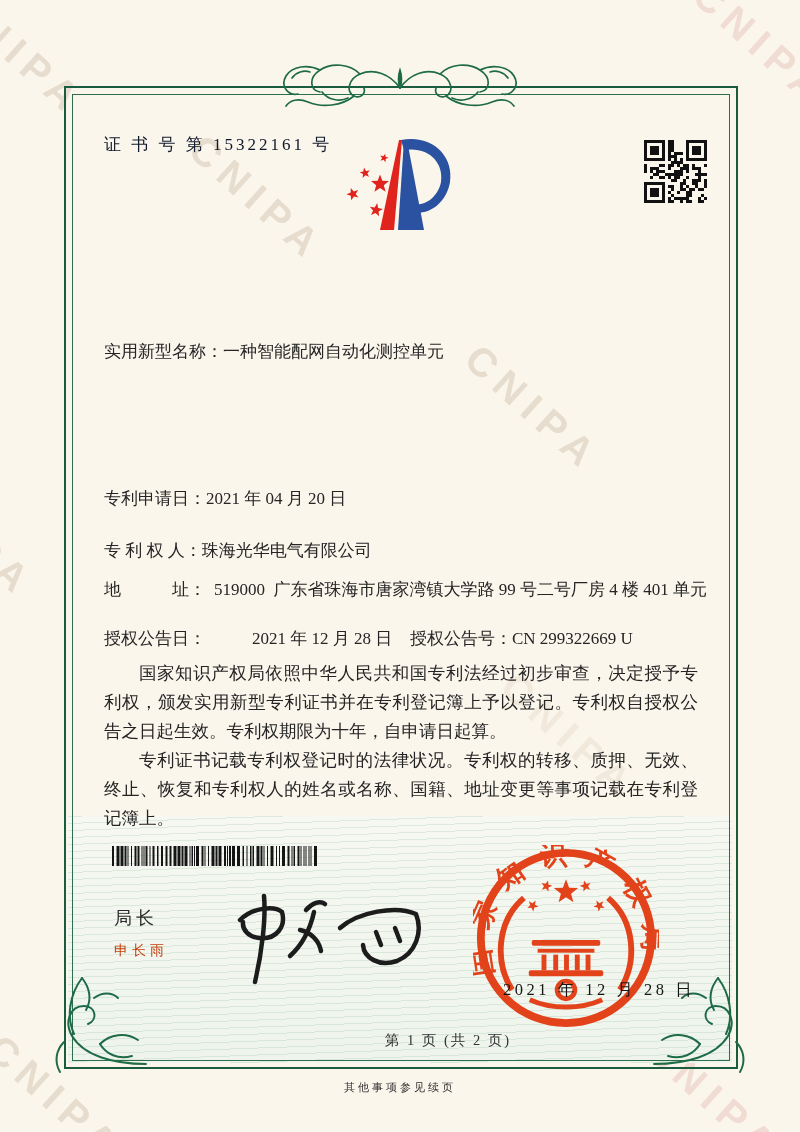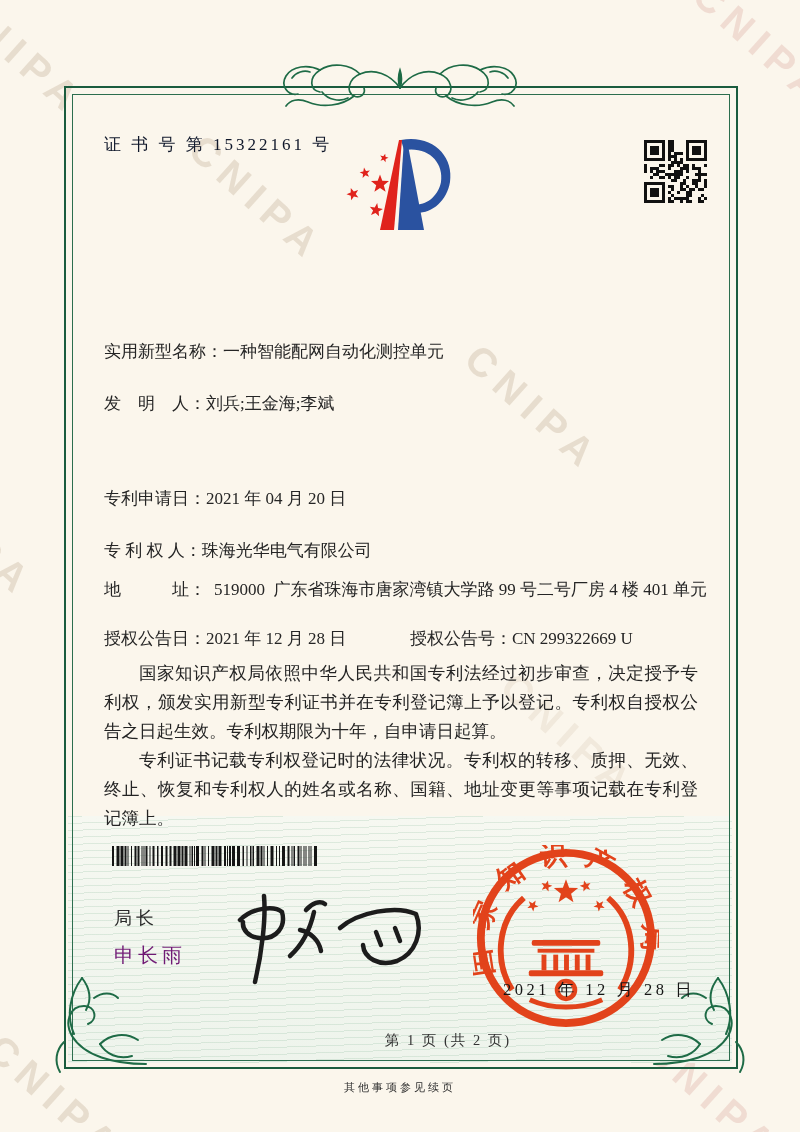--- a/index.html
+++ b/index.html
@@ -38,21 +38,21 @@
   
   .frow{position:absolute;left:104px;font-size:17px;line-height:24px;display:flex;color:#252525;}
   .flabel{white-space:pre;flex:0 0 auto;}
   .fvalue{white-space:pre-wrap;max-width:505px;}
   
   .body-text{position:absolute;left:104px;top:659px;width:594px;font-size:17.5px;line-height:29px;text-align:justify;color:#242424;}
   .body-text p{margin:0;text-indent:2em;}
   
   .barcode{position:absolute;left:112px;top:846px;width:208px;height:20px;}
   .signer-title{position:absolute;left:114px;top:906px;font-size:18px;letter-spacing:4px;color:#2a2a2a;font-family:"Liberation Sans","DejaVu Sans",sans-serif;}
-  .signer-name{position:absolute;left:114px;top:942px;font-size:20px;letter-spacing:4px;color:#701a75;font-family:Liberation Sans, sans-serif;}
+  .signer-name{position:absolute;left:114px;top:942px;font-size:14px;letter-spacing:4px;color:#c2410c;font-family:Liberation Sans, sans-serif;}
   .signature{position:absolute;left:228px;top:888px;width:205px;height:100px;}
   .seal{position:absolute;left:473px;top:845px;width:186px;height:186px;opacity:.95;}
   .seal-date{position:absolute;left:503px;top:979px;font-size:16.5px;letter-spacing:3.5px;color:#161616;z-index:5;}
   .page-info{position:absolute;left:0;top:1031px;width:800px;text-align:center;font-size:14.5px;letter-spacing:2px;color:#333;padding-left:48px;}
   .cont-note{position:absolute;left:0;top:1080px;width:800px;text-align:center;font-size:11px;letter-spacing:3px;color:#2e2e2e;}
   svg{display:block;}
 </style>
 </head>
 <body>
 
@@ -126,37 +126,33 @@
 
   <svg class="qr" id="qr-svg" viewBox="0 0 21 21">
       <path d="M0,0h1v1h-1zM1,0h1v1h-1zM2,0h1v1h-1zM3,0h1v1h-1zM4,0h1v1h-1zM5,0h1v1h-1zM6,0h1v1h-1zM8,0h1v1h-1zM9,0h1v1h-1zM14,0h1v1h-1zM15,0h1v1h-1zM16,0h1v1h-1zM17,0h1v1h-1zM18,0h1v1h-1zM19,0h1v1h-1zM20,0h1v1h-1zM0,1h1v1h-1zM6,1h1v1h-1zM8,1h1v1h-1zM9,1h1v1h-1zM14,1h1v1h-1zM20,1h1v1h-1zM0,2h1v1h-1zM2,2h1v1h-1zM3,2h1v1h-1zM4,2h1v1h-1zM6,2h1v1h-1zM8,2h1v1h-1zM9,2h1v1h-1zM14,2h1v1h-1zM16,2h1v1h-1zM17,2h1v1h-1zM18,2h1v1h-1zM20,2h1v1h-1zM0,3h1v1h-1zM2,3h1v1h-1zM3,3h1v1h-1zM4,3h1v1h-1zM6,3h1v1h-1zM8,3h1v1h-1zM9,3h1v1h-1zM14,3h1v1h-1zM16,3h1v1h-1zM17,3h1v1h-1zM18,3h1v1h-1zM20,3h1v1h-1zM0,4h1v1h-1zM2,4h1v1h-1zM3,4h1v1h-1zM4,4h1v1h-1zM6,4h1v1h-1zM8,4h1v1h-1zM10,4h1v1h-1zM11,4h1v1h-1zM12,4h1v1h-1zM14,4h1v1h-1zM16,4h1v1h-1zM17,4h1v1h-1zM18,4h1v1h-1zM20,4h1v1h-1zM0,5h1v1h-1zM6,5h1v1h-1zM8,5h1v1h-1zM9,5h1v1h-1zM10,5h1v1h-1zM14,5h1v1h-1zM20,5h1v1h-1zM0,6h1v1h-1zM1,6h1v1h-1zM2,6h1v1h-1zM3,6h1v1h-1zM4,6h1v1h-1zM5,6h1v1h-1zM6,6h1v1h-1zM8,6h1v1h-1zM10,6h1v1h-1zM12,6h1v1h-1zM14,6h1v1h-1zM15,6h1v1h-1zM16,6h1v1h-1zM17,6h1v1h-1zM18,6h1v1h-1zM19,6h1v1h-1zM20,6h1v1h-1zM9,7h1v1h-1zM10,7h1v1h-1zM11,7h1v1h-1zM12,7h1v1h-1zM0,8h1v1h-1zM5,8h1v1h-1zM6,8h1v1h-1zM8,8h1v1h-1zM9,8h1v1h-1zM11,8h1v1h-1zM13,8h1v1h-1zM14,8h1v1h-1zM16,8h1v1h-1zM20,8h1v1h-1zM0,9h1v1h-1zM2,9h1v1h-1zM3,9h1v1h-1zM4,9h1v1h-1zM8,9h1v1h-1zM12,9h1v1h-1zM13,9h1v1h-1zM14,9h1v1h-1zM16,9h1v1h-1zM17,9h1v1h-1zM18,9h1v1h-1zM0,10h1v1h-1zM2,10h1v1h-1zM4,10h1v1h-1zM5,10h1v1h-1zM6,10h1v1h-1zM10,10h1v1h-1zM11,10h1v1h-1zM12,10h1v1h-1zM14,10h1v1h-1zM18,10h1v1h-1zM3,11h1v1h-1zM4,11h1v1h-1zM7,11h1v1h-1zM8,11h1v1h-1zM9,11h1v1h-1zM10,11h1v1h-1zM11,11h1v1h-1zM12,11h1v1h-1zM17,11h1v1h-1zM18,11h1v1h-1zM19,11h1v1h-1zM20,11h1v1h-1zM2,12h1v1h-1zM5,12h1v1h-1zM6,12h1v1h-1zM8,12h1v1h-1zM10,12h1v1h-1zM11,12h1v1h-1zM14,12h1v1h-1zM18,12h1v1h-1zM9,13h1v1h-1zM10,13h1v1h-1zM13,13h1v1h-1zM16,13h1v1h-1zM17,13h1v1h-1zM18,13h1v1h-1zM20,13h1v1h-1zM0,14h1v1h-1zM1,14h1v1h-1zM2,14h1v1h-1zM3,14h1v1h-1zM4,14h1v1h-1zM5,14h1v1h-1zM6,14h1v1h-1zM12,14h1v1h-1zM13,14h1v1h-1zM16,14h1v1h-1zM17,14h1v1h-1zM20,14h1v1h-1zM0,15h1v1h-1zM6,15h1v1h-1zM8,15h1v1h-1zM9,15h1v1h-1zM12,15h1v1h-1zM14,15h1v1h-1zM17,15h1v1h-1zM20,15h1v1h-1zM0,16h1v1h-1zM2,16h1v1h-1zM3,16h1v1h-1zM4,16h1v1h-1zM6,16h1v1h-1zM9,16h1v1h-1zM12,16h1v1h-1zM13,16h1v1h-1zM15,16h1v1h-1zM16,16h1v1h-1zM18,16h1v1h-1zM19,16h1v1h-1zM0,17h1v1h-1zM2,17h1v1h-1zM3,17h1v1h-1zM4,17h1v1h-1zM6,17h1v1h-1zM8,17h1v1h-1zM11,17h1v1h-1zM14,17h1v1h-1zM15,17h1v1h-1zM0,18h1v1h-1zM2,18h1v1h-1zM3,18h1v1h-1zM4,18h1v1h-1zM6,18h1v1h-1zM9,18h1v1h-1zM14,18h1v1h-1zM15,18h1v1h-1zM19,18h1v1h-1zM0,19h1v1h-1zM6,19h1v1h-1zM8,19h1v1h-1zM10,19h1v1h-1zM11,19h1v1h-1zM12,19h1v1h-1zM13,19h1v1h-1zM14,19h1v1h-1zM18,19h1v1h-1zM20,19h1v1h-1zM0,20h1v1h-1zM1,20h1v1h-1zM2,20h1v1h-1zM3,20h1v1h-1zM4,20h1v1h-1zM5,20h1v1h-1zM6,20h1v1h-1zM8,20h1v1h-1zM9,20h1v1h-1zM12,20h1v1h-1zM14,20h1v1h-1zM15,20h1v1h-1zM18,20h1v1h-1zM19,20h1v1h-1z" fill="#111"></path>
     </svg>
 
 
   <div class="frow" style="top:340px;">
     <span class="flabel">实用新型名称：</span>
     <span class="fvalue">一种智能配网自动化测控单元</span>
   </div>
-  <div class="frow" style="top:392px;">
-    <span class="flabel">发　明　人：</span>
-    <span class="fvalue">刘兵;王金海;李斌</span>
-  </div>
   <div class="frow" style="top:487px;">
     <span class="flabel">专利申请日：</span>
     <span class="fvalue">2021 年 04 月 20 日</span>
   </div>
   <div class="frow" style="top:539px;">
     <span class="flabel">专 利 权 人：</span>
     <span class="fvalue">珠海光华电气有限公司</span>
   </div>
   <div class="frow" style="top:578px;gap:8px;">
     <span class="flabel">地　　　址：</span>
     <span class="fvalue" style="max-width:498px;">519000  广东省珠海市唐家湾镇大学路 99 号二号厂房 4 楼 401 单元</span>
   </div>
-  <div class="frow" style="top:627px;">
+  <div class="frow" style="top:627px;gap:46px;">
     <span class="flabel">授权公告日：</span>
     <span class="fvalue">2021 年 12 月 28 日</span>
   </div>
   <div class="frow" style="top:627px;left:410px;">
     <span class="flabel">授权公告号：</span>
     <span class="fvalue">CN 299322669 U</span>
   </div>
 
   <div class="body-text">
     <p>国家知识产权局依照中华人民共和国专利法经过初步审查，决定授予专利权，颁发实用新型专利证书并在专利登记簿上予以登记。专利权自授权公告之日起生效。专利权期限为十年，自申请日起算。</p>

